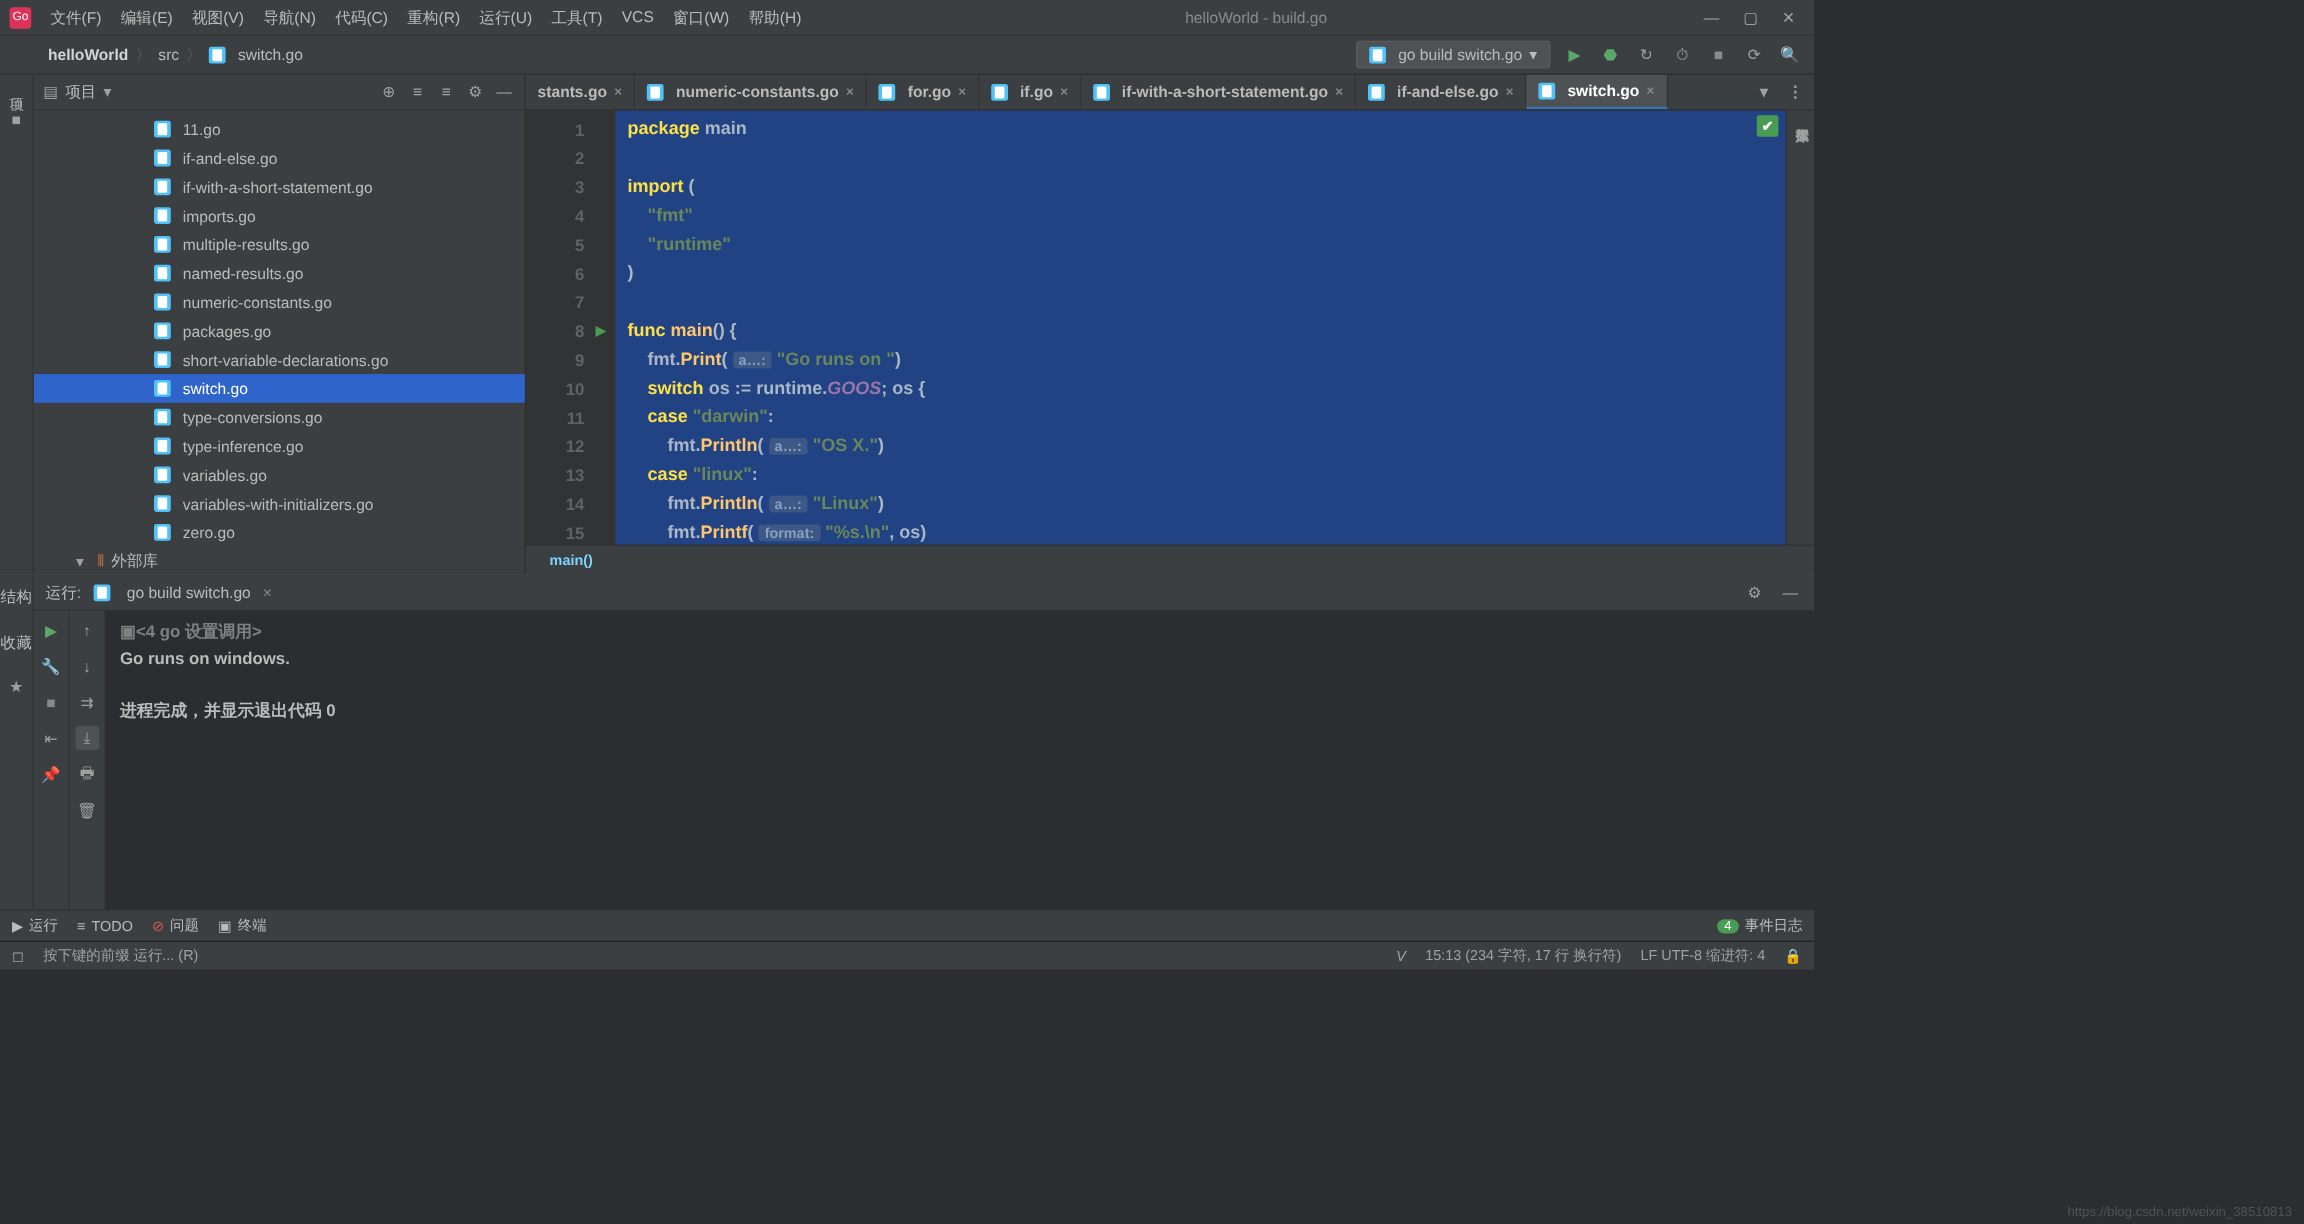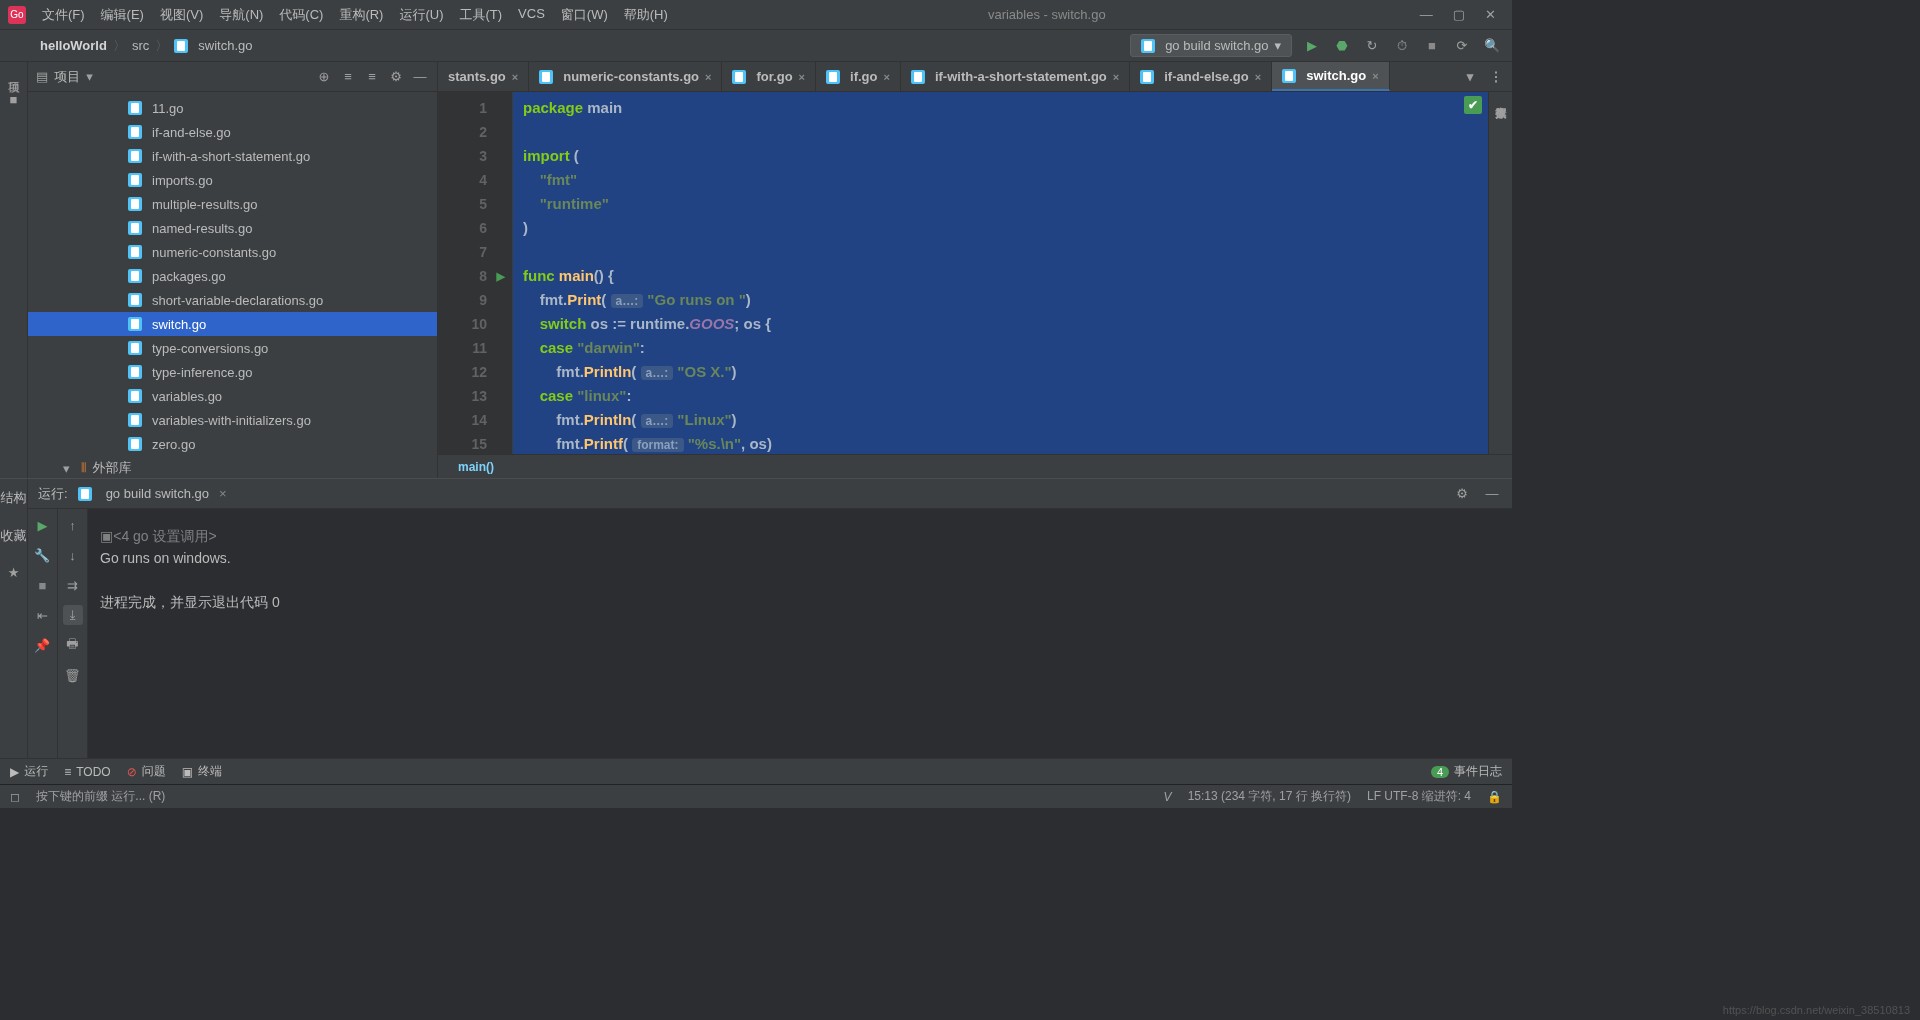--- a/index.html
+++ b/index.html
@@ -42,39 +42,39 @@
 .tab.active { background:#4e5254; border-bottom:2px solid #3873b8; color:#fff; }
 .tab .close { color:#888; font-size:11px; }
 .tabs-extra { margin-left:auto; display:flex; align-items:center; padding:0 6px; gap:6px; }
 .editor-body { flex:1; display:flex; overflow:hidden; position:relative; }
 .gutter { width:75px; background:#313335; color:#606366; font-family:Consolas,monospace; font-size:14px; text-align:right; padding:4px 25px 4px 0; line-height:24px; border-right:1px solid #3b3d3f; position:relative; }
 .gutter .ln { height:24px; position:relative; }
 .gutter .run-tri { position:absolute; right:-18px; color:#499c54; font-size:11px; }
 .gutter .bulb { position:absolute; right:-40px; color:#f0a732; font-size:13px; }
 .code { flex:1; background:#214283; font-family:Consolas,"Courier New",monospace; font-size:15px; line-height:24px; padding:4px 10px; color:#a9b7c6; overflow:hidden; position:relative; }
 .code .line { height:24px; white-space:pre; }
-.kw { color:#84cc16; }
+.kw { color:#fde047; }
 .ident { color:#a9b7c6; }
 .str { color:#6a8759; }
 .typ { color:#ffc66d; }
 .pkg { color:#9876aa; font-style:italic; }
 .hint { background:#3b5887; color:#8aa0bd; border-radius:3px; padding:0 5px; font-size:12px; }
 .wavy { text-decoration: underline wavy #cc7832; }
 .breadcrumb-bar { height:24px; background:#3c3f41; border-top:1px solid #323232; padding:0 20px; display:flex; align-items:center; color:#7dd3fc; font-size:12px; }
 .check-corner { position:absolute; top:4px; right:6px; width:18px; height:18px; background:#499c54; border-radius:2px; display:flex; align-items:center; justify-content:center; color:#fff; font-size:12px; }
 .run-panel { height:280px; background:#2b2d30; border-top:1px solid #4a4c4e; display:flex; flex-direction:column; }
 .run-panel-header { height:30px; background:#3c3f41; display:flex; align-items:center; padding:0 10px; gap:10px; border-bottom:1px solid #323232; }
 .run-panel-header .spacer { flex:1; }
 .run-panel-body { flex:1; display:flex; }
 .run-toolbar-left { width:30px; background:#3c3f41; display:flex; flex-direction:column; align-items:center; padding:6px 0; gap:10px; border-right:1px solid #323232; }
 .run-toolbar-left2 { width:30px; background:#3c3f41; display:flex; flex-direction:column; align-items:center; padding:6px 0; gap:10px; border-right:1px solid #323232; }
 .tb-btn { width:20px; height:20px; display:flex; align-items:center; justify-content:center; color:#a0a0a0; cursor:pointer; }
 .tb-btn.run { color:#59a869; }
 .tb-btn.active { background:#4e5254; border-radius:3px; }
-.console { flex:1; font-family:Consolas,monospace; font-size:14px; padding:16px 12px; color:#bbbbbb; line-height:22px; }
+.console { flex:1; font-family:Consolas,monospace; font-size:14px; padding:6px 12px; color:#bbbbbb; line-height:22px;font-weight:bold; }
 .console .cmd { color:#808080; }
 .bottom-bar { height:26px; background:#3c3f41; display:flex; align-items:center; padding:0 10px; gap:16px; border-top:1px solid #323232; font-size:12px; }
 .bottom-bar .bitem { display:flex; align-items:center; gap:5px; cursor:pointer; color:#bbbbbb; }
 .bottom-bar .spacer { flex:1; }
 .badge { background:#499c54; color:#fff; border-radius:8px; padding:0 6px; font-size:11px; }
 .redwarn { color:#e05555; }
 .status-bar { height:24px; background:#3c3f41; display:flex; align-items:center; padding:0 10px; gap:16px; border-top:1px solid #222; font-size:12px; color:#a0a0a0; }
 .status-bar .spacer { flex:1; }
 .right-strip { width:24px; background:#3c3f41; border-left:1px solid #323232; display:flex; flex-direction:column; align-items:center; padding-top:6px; }
 .right-strip .vtext { writing-mode: vertical-rl; color:#a0a0a0; font-size:11px; }
@@ -92,21 +92,21 @@
     <span class="menu-item">视图(V)</span>
     <span class="menu-item">导航(N)</span>
     <span class="menu-item">代码(C)</span>
     <span class="menu-item">重构(R)</span>
     <span class="menu-item">运行(U)</span>
     <span class="menu-item">工具(T)</span>
     <span class="menu-item">VCS</span>
     <span class="menu-item">窗口(W)</span>
     <span class="menu-item">帮助(H)</span>
   </div>
-  <div class="title-center">variables - switch.go</div>
+  <div class="title-center">helloWorld - build.go</div>
   <div class="win-controls">
     <span>—</span>
     <span>▢</span>
     <span>✕</span>
   </div>
 </div>
 
 <div class="navbar">
   <div class="breadcrumb">
     <span class="bold">helloWorld</span>

